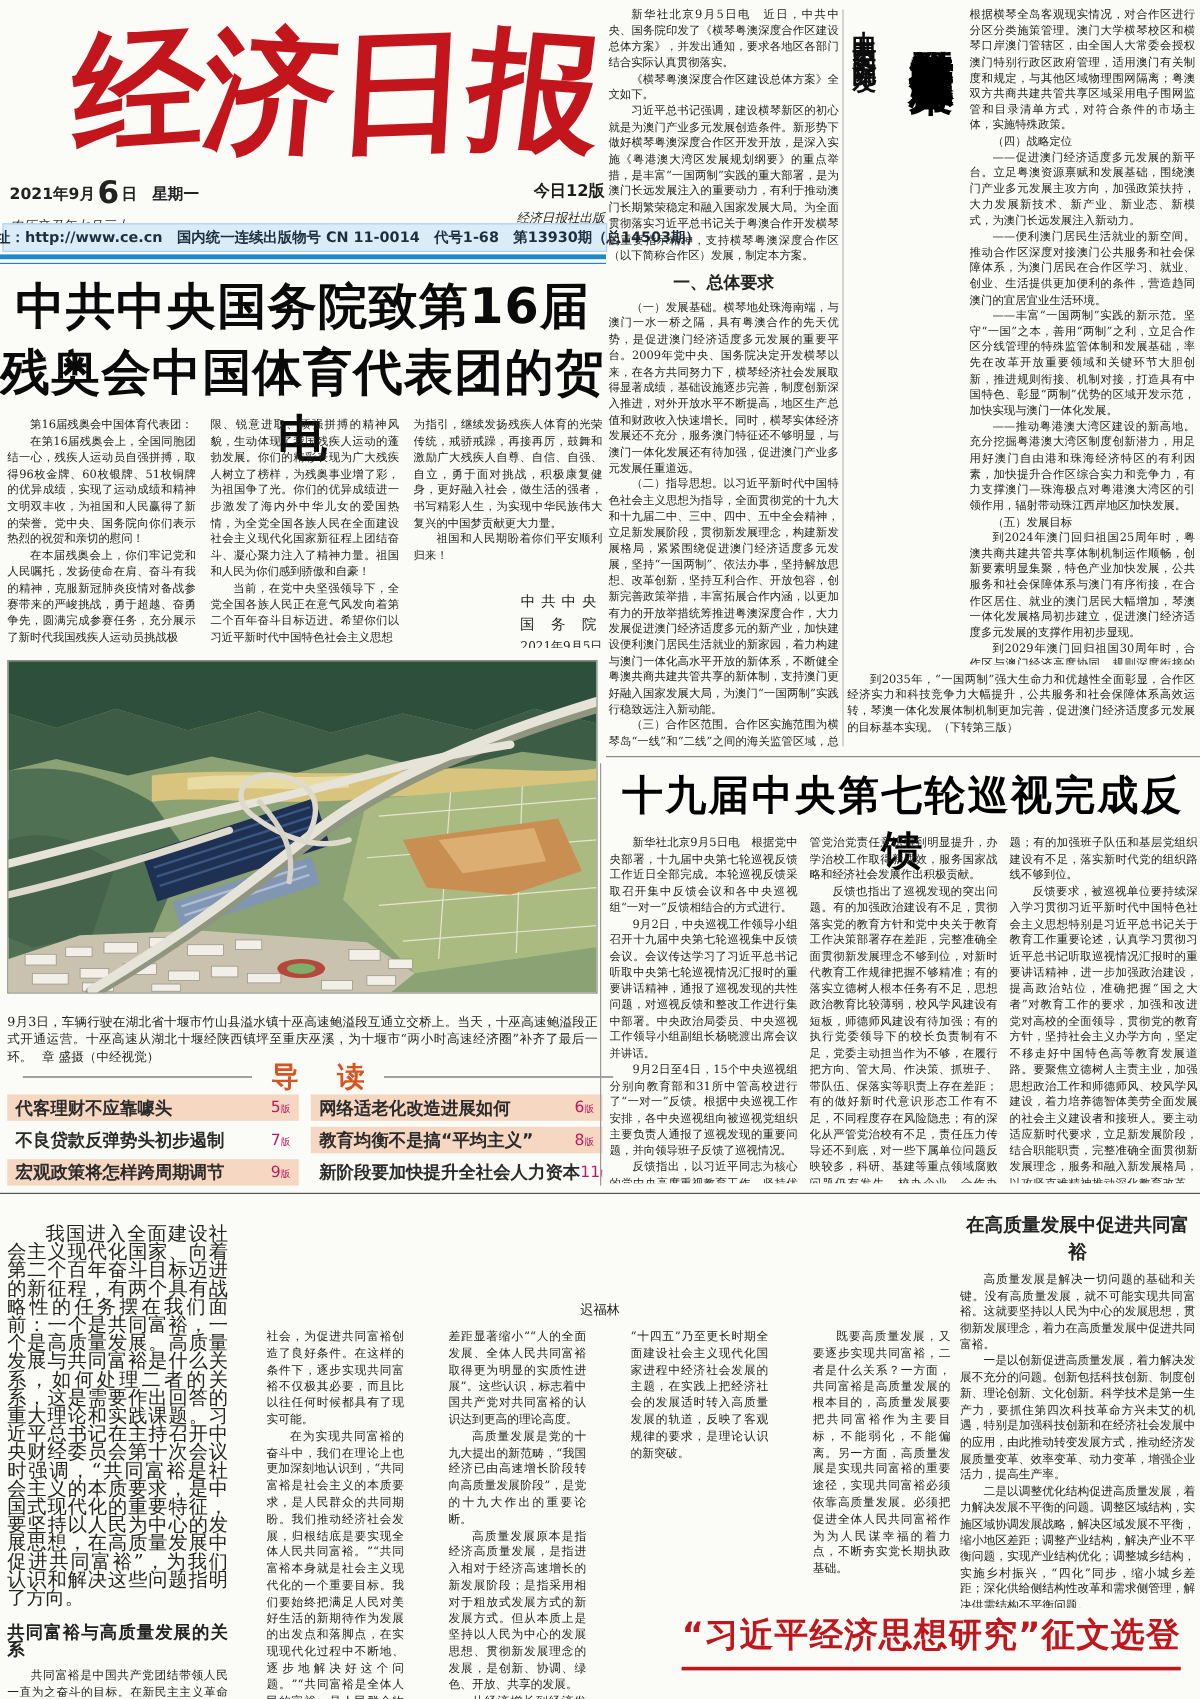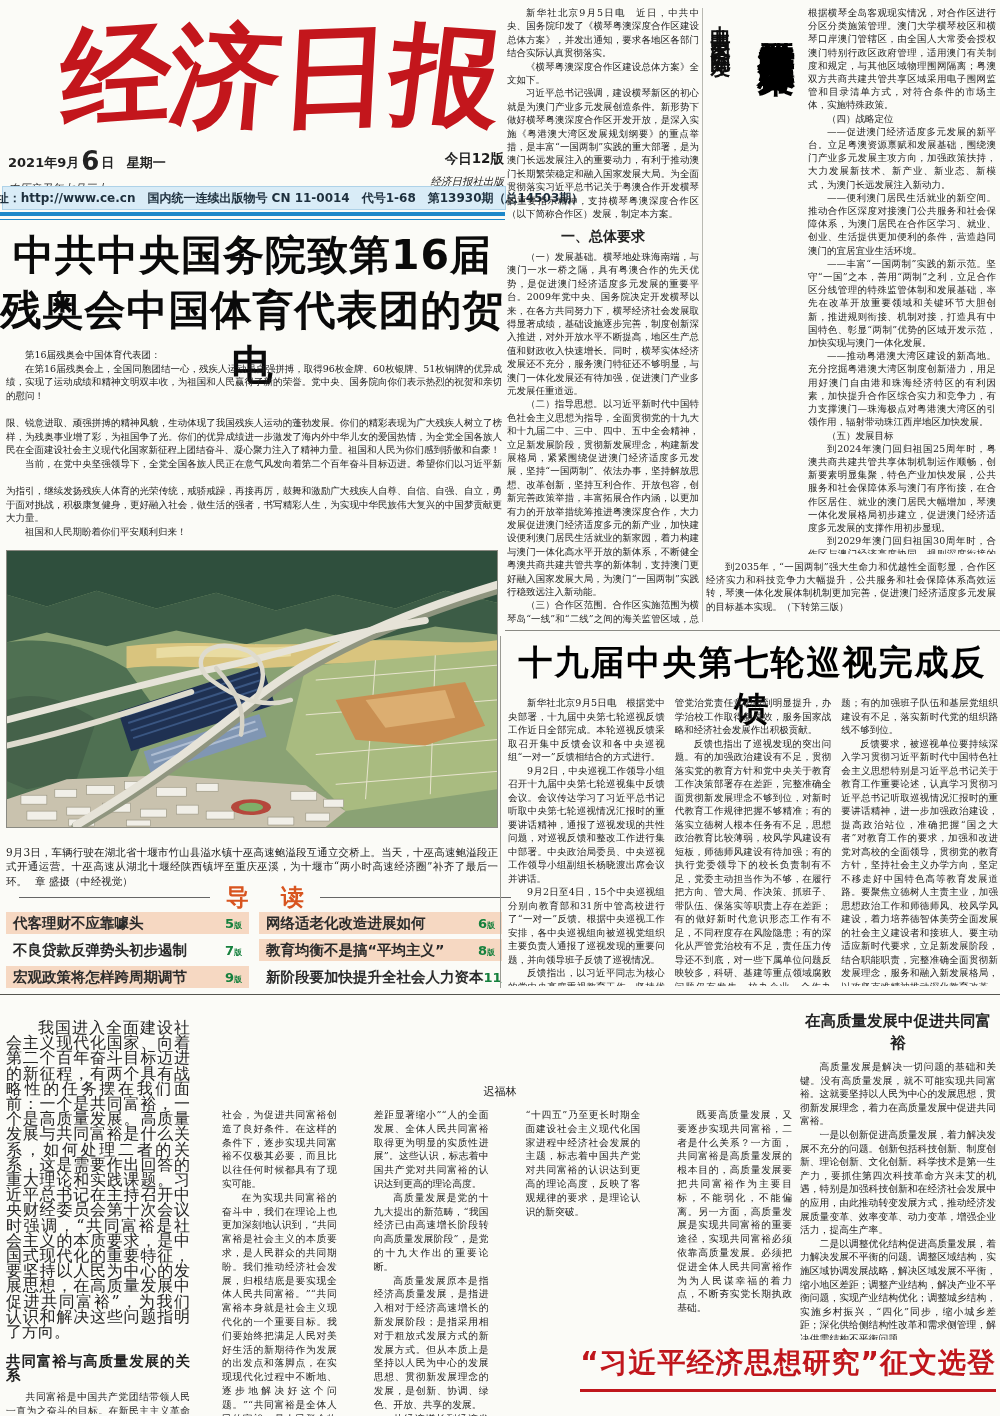--- a/index.html
+++ b/index.html
@@ -26,41 +26,41 @@
   .ed1{font-size:13.5px;font-weight:700;}
   .ed2{font-size:10.5px;margin-top:7px;font-family:"DejaVu Serif",serif;font-style:italic;}
   .info-bar{left:2px;top:186px;width:502px;height:22px;background:#d9ecf7;border:1px solid #aed2e8;
             display:flex;align-items:center;justify-content:center;font-size:12px;font-weight:700;color:#1d2f3d;white-space:nowrap;}
   .info-bar .url{color:#1d2f3d;text-decoration:none;}
   .rule-thick{left:0;top:212px;width:505px;height:4px;background:#1e88c9;}
   .rule-thin{left:0;top:219px;width:505px;height:1px;background:#1e88c9;}
 
   
   .lead-headline{left:0;top:228px;width:505px;text-align:center;font-weight:900;font-size:41px;line-height:55px;letter-spacing:1px;color:#0a0a0a;}
-  .tele{left:6px;top:348px;width:496px;height:192px;display:flex;gap:12px;flex-direction:column;}
+  .tele{left:6px;top:348px;width:496px;height:192px;display:flex;gap:12px;}
   .tele .tcol{flex:1;font-size:9.5px;line-height:13.6px;}
-  .signoff{text-align:left;margin-top:5px;text-indent:0;}
+  .signoff{text-align:right;margin-top:22px;text-indent:0;}
   .signoff .org{font-size:12px;letter-spacing:5px;line-height:19px;}
   .signoff .sdate{font-size:10px;margin-top:3px;}
   .signoff .swire{font-size:9.5px;}
 
   
   .photo{left:6px;top:550px;width:492px;height:278px;border:1px solid #8a8a82;box-sizing:border-box;}
   .photo svg{display:block;width:100%;height:100%;}
   .caption{left:6px;top:834px;width:492px;font-size:10.5px;line-height:14.5px;}
   .caption .credit{padding-left:8px;}
 
   
   .guide-head{left:19px;top:882px;width:492px;display:flex;align-items:center;}
   .g-line{flex:1;height:1px;background:#666;}
   .g-title{font-size:23px;font-weight:900;color:#d8541f;letter-spacing:12px;padding:0 4px 0 16px;}
   .guide-grid{left:6px;top:912px;width:496px;height:76px;display:grid;grid-template-columns:1fr 1fr;column-gap:10px;row-gap:5px;}
   .guide-item{display:flex;align-items:center;justify-content:space-between;padding:0 7px;font-weight:700;font-size:14.5px;color:#2b2b2b;white-space:nowrap;overflow:hidden;}
   .guide-item.hl{background:#f6d8c2;}
-  .gi-page{color:#15803d;font-size:13px;font-weight:700;flex:none;}
+  .gi-page{color:#be185d;font-size:13px;font-weight:400;flex:none;}
   .gi-page .gi-unit{font-size:8px;}
 
   
   .hq-mid{left:507px;top:6px;width:192px;height:618px;font-size:9.5px;line-height:13.4px;}
   .hq-sec-title{text-align:center;font-family:"DejaVu Sans",sans-serif;font-weight:800;font-size:14px;margin:9px 0 7px;}
   .vr1{left:702px;top:8px;width:1px;height:614px;background:#b9b9b2;}
   .hq-kicker{left:705px;top:10px;width:30px;height:225px;writing-mode:vertical-rl;font-size:20px;font-weight:800;letter-spacing:4px;color:#0d0d0d;}
   .hq-headline{left:735px;top:12px;width:66px;height:548px;writing-mode:vertical-rl;font-size:37px;font-weight:900;letter-spacing:1px;color:#000;}
   .hq-right{left:808px;top:6px;width:188px;height:548px;font-size:9.5px;line-height:13.2px;}
   .hq-bottom{left:706px;top:560px;width:290px;height:62px;font-size:9.5px;line-height:13.2px;}
@@ -77,21 +77,21 @@
   .e-col1{left:6px;top:1004px;width:184px;height:410px;font-size:9.8px;line-height:13.8px;}
   .e-lead{font-size:16px;line-height:15.2px;text-indent:2em;}
   .e-sub1{font-family:"DejaVu Sans",sans-serif;font-weight:800;font-size:14.5px;margin:9px 0 7px;text-indent:0;}
   .e-headline{left:150px;top:1026px;width:700px;text-align:center;font-weight:900;font-size:40px;letter-spacing:2px;color:#050505;}
   .e-author{left:150px;top:1084px;width:700px;text-align:center;font-size:11px;font-family:"DejaVu Serif",serif;}
   .e-cols{left:196px;top:1108px;width:596px;height:308px;display:flex;gap:11px;}
   .e-cols .ecol{flex:1;font-size:9.8px;line-height:13.8px;margin-left:26px;}
   .e-cols .short{height:232px;}
   .e-right{left:800px;top:1008px;width:196px;height:332px;font-size:9.8px;line-height:13.6px;}
   .e-sub2{font-family:"DejaVu Sans",sans-serif;font-weight:800;font-size:15.5px;line-height:22px;text-align:center;margin:2px 0 6px;text-indent:0;}
-  .banner{left:556px;top:1344px;width:440px;text-align:right;}
+  .banner{left:556px;top:1344px;width:440px;text-align:center;}
   .banner span{display:inline-block;font-size:28px;font-weight:900;color:#c0161c;letter-spacing:1px;border-bottom:3px solid #c0161c;padding-bottom:7px;white-space:nowrap;}
 </style>
 </head>
 <body>
 
 <div class="page">
 
   <div class="abs masthead">
     <span>经</span>
     <span>济</span>
@@ -319,21 +319,21 @@
         <p class="para">社会，为促进共同富裕创造了良好条件。在这样的条件下，逐步实现共同富裕不仅极其必要，而且比以往任何时候都具有了现实可能。</p>
         <p class="para">在为实现共同富裕的奋斗中，我们在理论上也更加深刻地认识到，“共同富裕是社会主义的本质要求，是人民群众的共同期盼。我们推动经济社会发展，归根结底是要实现全体人民共同富裕。”“共同富裕本身就是社会主义现代化的一个重要目标。我们要始终把满足人民对美好生活的新期待作为发展的出发点和落脚点，在实现现代化过程中不断地、逐步地解决好这个问题。”“共同富裕是全体人民的富裕，是人民群众物质生活和精神生活都富裕，不是少数人的富裕，也不是整齐划一的平均主义，要分阶段促进共同富裕。”“实现共同富裕不仅是经济问题，而且是关系党的执政基础的重大政治问题。”党的十九大报告提出，到2035年“全体人民共同富裕迈出坚实步伐”，到本世纪中叶“全体人民共同富裕基本实现，我国人民将享有更加幸福安康的生活”。党的十九届五中全会提出了更为具体的要求：到2035年“人均国内生产总值达到中等发达国家水平，中等收入群体显著扩大，基本公共服务实现均等化，城乡区域发展差距和居民生活水平</p>
       </div>
     <div class="ecol serifbody cont">
         <p class="para">差距显著缩小”“人的全面发展、全体人民共同富裕取得更为明显的实质性进展”。这些认识，标志着中国共产党对共同富裕的认识达到更高的理论高度。</p>
         <p class="para">高质量发展是党的十九大提出的新范畴，“我国经济已由高速增长阶段转向高质量发展阶段”，是党的十九大作出的重要论断。</p>
         <p class="para">高质量发展原本是指经济高质量发展，是指进入相对于经济高速增长的新发展阶段；是指采用相对于粗放式发展方式的新发展方式。但从本质上是坚持以人民为中心的发展思想、贯彻新发展理念的发展，是创新、协调、绿色、开放、共享的发展。</p>
         <p class="para">从经济增长到经济发展，是理论与实践发展的一个飞跃。经济增长强调经济量的扩张，而经济发展则不仅包括量的增长而且包括质的提高、结构的改善和人民生活水平的提高。从经济高速增长到经济高质量发展，是理论与实践发展的又一个飞跃。我国经济在以10%左右的速度持续增长几十年之后，我们在理论上强调高质量发展是</p>
       </div>
     <div class="ecol serifbody cont short">
-        <p class="para">“十四五”乃至更长时期全面建设社会主义现代化国家进程中经济社会发展的主题，标志着中国共产党对共同富裕的认识达到更高的理论高度，反映了客观规律的要求，是理论认识的新突破。</p>
+        <p class="para">“十四五”乃至更长时期全面建设社会主义现代化国家进程中经济社会发展的主题，在实践上把经济社会的发展适时转入高质量发展的轨道，反映了客观规律的要求，是理论认识的新突破。</p>
       </div>
     <div class="ecol serifbody short">
         <p class="para">既要高质量发展，又要逐步实现共同富裕，二者是什么关系？一方面，共同富裕是高质量发展的根本目的，高质量发展要把共同富裕作为主要目标，不能弱化，不能偏离。另一方面，高质量发展是实现共同富裕的重要途径，实现共同富裕必须依靠高质量发展。必须把促进全体人民共同富裕作为为人民谋幸福的着力点，不断夯实党长期执政基础。</p>
       </div>
   </div>
 
   <div class="abs e-right serifbody">
     <div class="e-sub2">在高质量发展中促进共同富裕</div>
     <div>
         <p class="para">高质量发展是解决一切问题的基础和关键。没有高质量发展，就不可能实现共同富裕。这就要坚持以人民为中心的发展思想，贯彻新发展理念，着力在高质量发展中促进共同富裕。</p>

